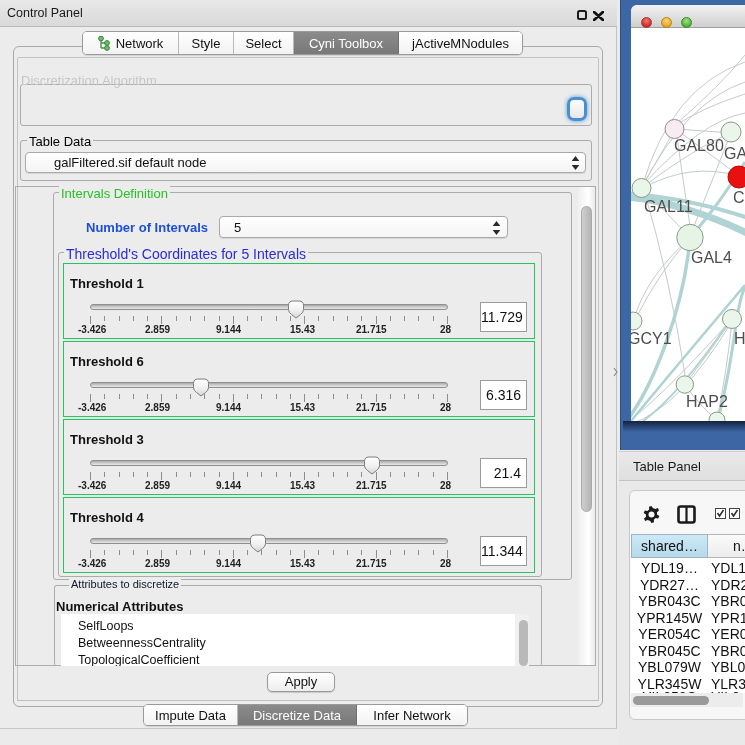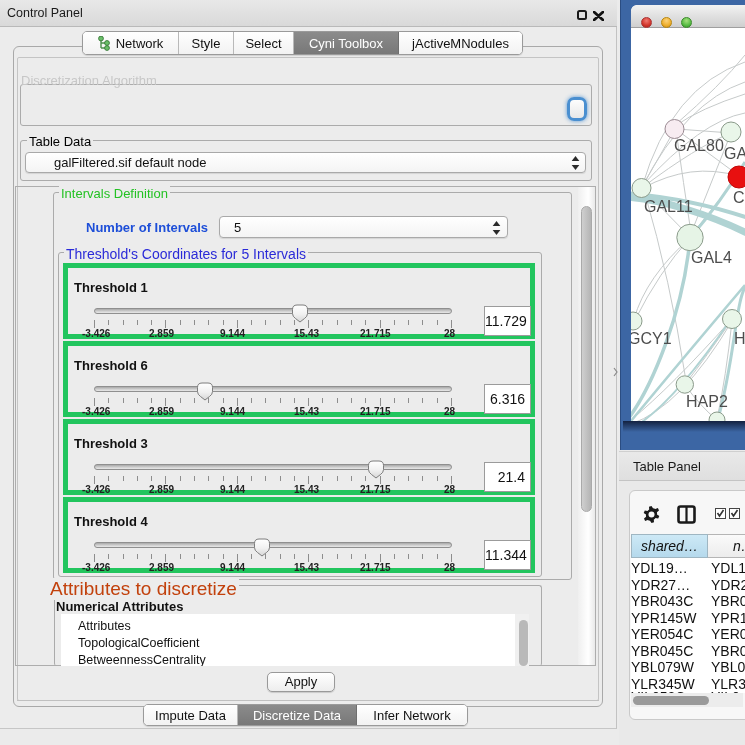--- a/index.html
+++ b/index.html
@@ -39,21 +39,21 @@
 
 
 .combo { position:absolute; background:linear-gradient(#ffffff,#f4f4f4);
   border:1px solid #a9a9a9; border-radius:4px; font-size:13px; color:#111;
   box-shadow:0 1px 1px rgba(0,0,0,0.1); }
 .combo .txt { position:absolute; left:11px; top:0; line-height:20px; }
 .arrows { position:absolute; }
 
 
 .throw { position:absolute; left:63px; width:472px; height:76px;
-  border:5px solid #22c55e; background:#ececec; }
+  border:1px solid #22c55e; background:#ececec; }
 .thlabel { position:absolute; left:6px; top:11.5px; font-size:13px; font-weight:bold; color:#111; }
 .track { position:absolute; left:26px; top:40px; width:358px; height:6px;
   background:linear-gradient(#a8a8a8,#d2d2d2 60%,#e8e8e8); border:1px solid #8f8f8f; border-radius:4px; }
 .vbox { position:absolute; left:416px; top:38px; width:47px; height:30px;
   background:#fff; border:1px solid #9b9b9b; font-size:14px; color:#111;
   text-align:right; line-height:28px; padding-right:5px; }
 .ticks { position:absolute; left:26px; top:52px; width:358px; height:10px; }
 .tlabels { position:absolute; left:0px; top:60px; width:410px; height:12px;
   font-size:10px; font-weight:bold; color:#222; }
 .tlabels span { position:absolute; top:0; }
@@ -85,25 +85,25 @@
 
 #tpheader { left:619px; top:451px; width:126px; height:30px;
   background:linear-gradient(#e9e9e9,#dfdfdf); border-top:1px solid #cfcfcf; border-bottom:1px solid #c4c4c4;
   font-size:13px; color:#1a1a1a; line-height:29px; padding-left:14px; }
 #tpbg { left:619px; top:481px; width:126px; height:264px; background:#e9e9e9; }
 #tpanel { left:629px; top:490px; width:130px; height:230px; background:#f7f7f7;
   border:1px solid #c9c9c9; border-radius:6px; }
 
 
 #tbl { left:631px; top:534px; width:114px; height:159px; overflow:hidden; background:#fff; font-size:14px; }
-.hcell { position:absolute; top:0; height:24px; line-height:23px; text-align:center; color:#111;font-style:italic; }
+.hcell { position:absolute; top:0; height:24px; line-height:23px; text-align:center; color:#111; }
 #hc1 { left:0; width:77px; background:linear-gradient(#cde9f6,#b5d9ec); border:1px solid #9fb6c2; }
 #hc2 { left:77px; width:60px; background:linear-gradient(#fafafa,#ececec); border:1px solid #b5b5b5; border-left:none; text-align:left; padding-left:25px; }
 .trow { position:absolute; left:0; width:140px; height:16.5px; color:#111; }
-.trow .c1 { position:absolute; left:0; width:77px; }
+.trow .c1 { position:absolute; left:0; width:77px; text-align:center; }
 .trow .c2 { position:absolute; left:80px; }
 #hsb { left:631px; top:693px; width:112px; height:14px; background:#ececec; }
 #hsthumb { left:633px; top:696px; width:76px; height:9px; background:#9a9a9a; border-radius:5px; }
 
 
 #popup { left:13px; top:80px; width:564px; height:56px; background:#fff;
   border-radius:7px; box-shadow:0 3px 9px rgba(0,0,0,0.4); }
 #popup .hint { position:absolute; left:0; width:564px; top:5px; text-align:center;
   font-size:13.5px; font-weight:bold; color:#a2a2a2; }
 #popup .it1 { position:absolute; left:2px; top:22px; font-size:14px; letter-spacing:0.2px; font-weight:bold; color:#000; }
@@ -357,26 +357,26 @@
       <span style="left:292px;">21.715</span>
         <span style="left:376px;">28</span>
     </div>
     <div class="thumb" style="left:185px;"><svg width="18" height="19" viewBox="0 0 18 19">
           <path d="M1.5 5.5 Q1.5 1 6 1 L12 1 Q16.5 1 16.5 5.5 L16.5 9.5 Q16.5 12.5 13.5 14.5 L9 18 L4.5 14.5 Q1.5 12.5 1.5 9.5 Z" fill="url(#thg)" stroke="#7d7d7d"></path>
         </svg></div>
     <div class="vbox">11.344</div>
   </div>
 
   <div class="group" style="left:54px; top:585px; width:488px; height:81px; border-bottom:none;"></div>
-  <div class="gtitle" style="left:48px; top:578px; color:#c2410c; font-size:19px;">Attributes to discretize</div>
+  <div class="gtitle" style="left:69px; top:578px; color:#0f172a; font-size:11px;">Attributes to discretize</div>
   <div class="abs" style="left:56px; top:599px; font-size:13px; font-weight:bold; color:#111;">Numerical Attributes</div>
   <div class="abs" id="attrlist">
-    <div>Attributes</div>
+    <div>SelfLoops</div>
+    <div>BetweennessCentrality</div>
     <div>TopologicalCoefficient</div>
-    <div>BetweennessCentrality</div>
   </div>
   <div class="abs" id="listsb"></div>
   <div class="abs" id="listthumb"></div>
 
   <div class="abs" id="applybtn">Apply</div>
   <div class="abs" style="left:17px; top:700px; width:582px; height:1px; background:#c0c0c0;"></div>
 
   <div class="abs seg" id="bottabs">
     <div class="it" style="width:94px;">Impute Data</div>
     <div class="it sel" style="width:119px;">Discretize Data</div>

